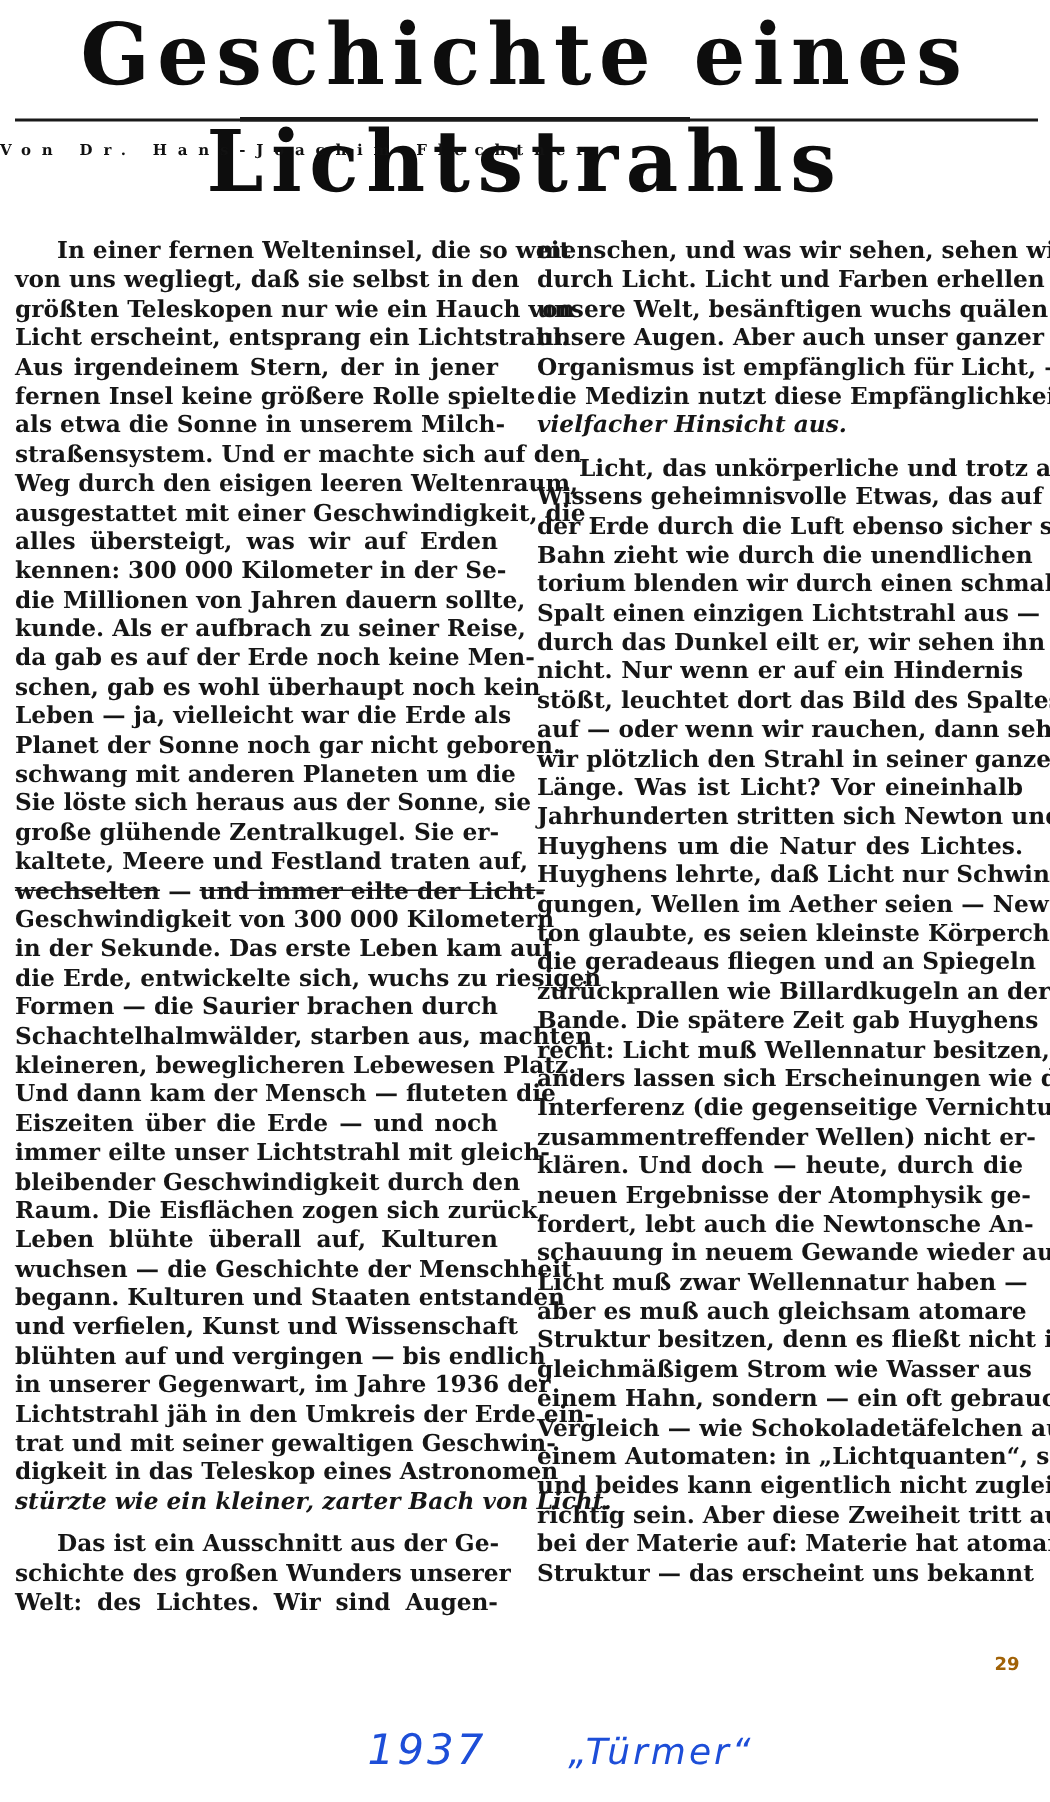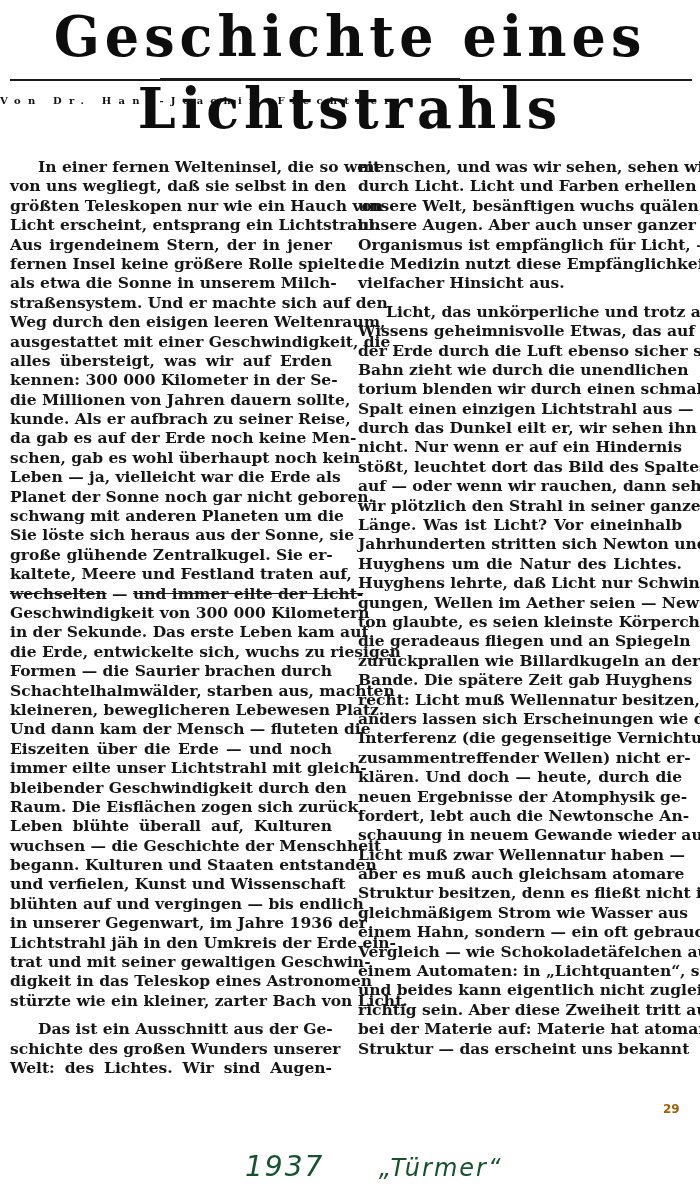--- a/index.html
+++ b/index.html
@@ -34,32 +34,32 @@
     position: absolute; top: 157px;
     font-family: "DejaVu Serif", serif; font-weight: bold;
     font-size: 15.5px; line-height: 19.4px; color: #161616;
   }
   .col.left { left: 10px; width: 322px; }
   .col.right { left: 358px; width: 324px; }
   .line {
     display: block; white-space: nowrap; text-align: justify;
     text-align-last: justify; height: 19.4px; overflow: visible;
   }
-  .line.last { text-align-last: left; }
+  .line.last { text-align-last: left; font-style: italic; }
   .line.indent { padding-left: 28px; }
   .para-gap { height: 9px; }
   .strike { text-decoration: line-through; margin-top: 20px; }
   .page-number {
     position: absolute; left: 663px; top: 1102px;
     font-family: "DejaVu Sans", sans-serif; font-weight: bold; font-size: 12px; color: #a16207;
   }
   .handwriting {
     position: absolute; left: 245px; top: 1150px;
     font-family: "DejaVu Sans", sans-serif; font-style: italic;
-    font-size: 28px; color: #14532d; letter-spacing: 2px;
+    font-size: 28px; color: #1d4ed8; letter-spacing: 2px;
   }
   .handwriting .quote { font-size: 24px; }
 </style>
 </head>
 <body>
 
 <div class="title">Geschichte eines Lichtstrahls</div>
 <div class="rule">
     <div class="thick"></div>
   </div>

